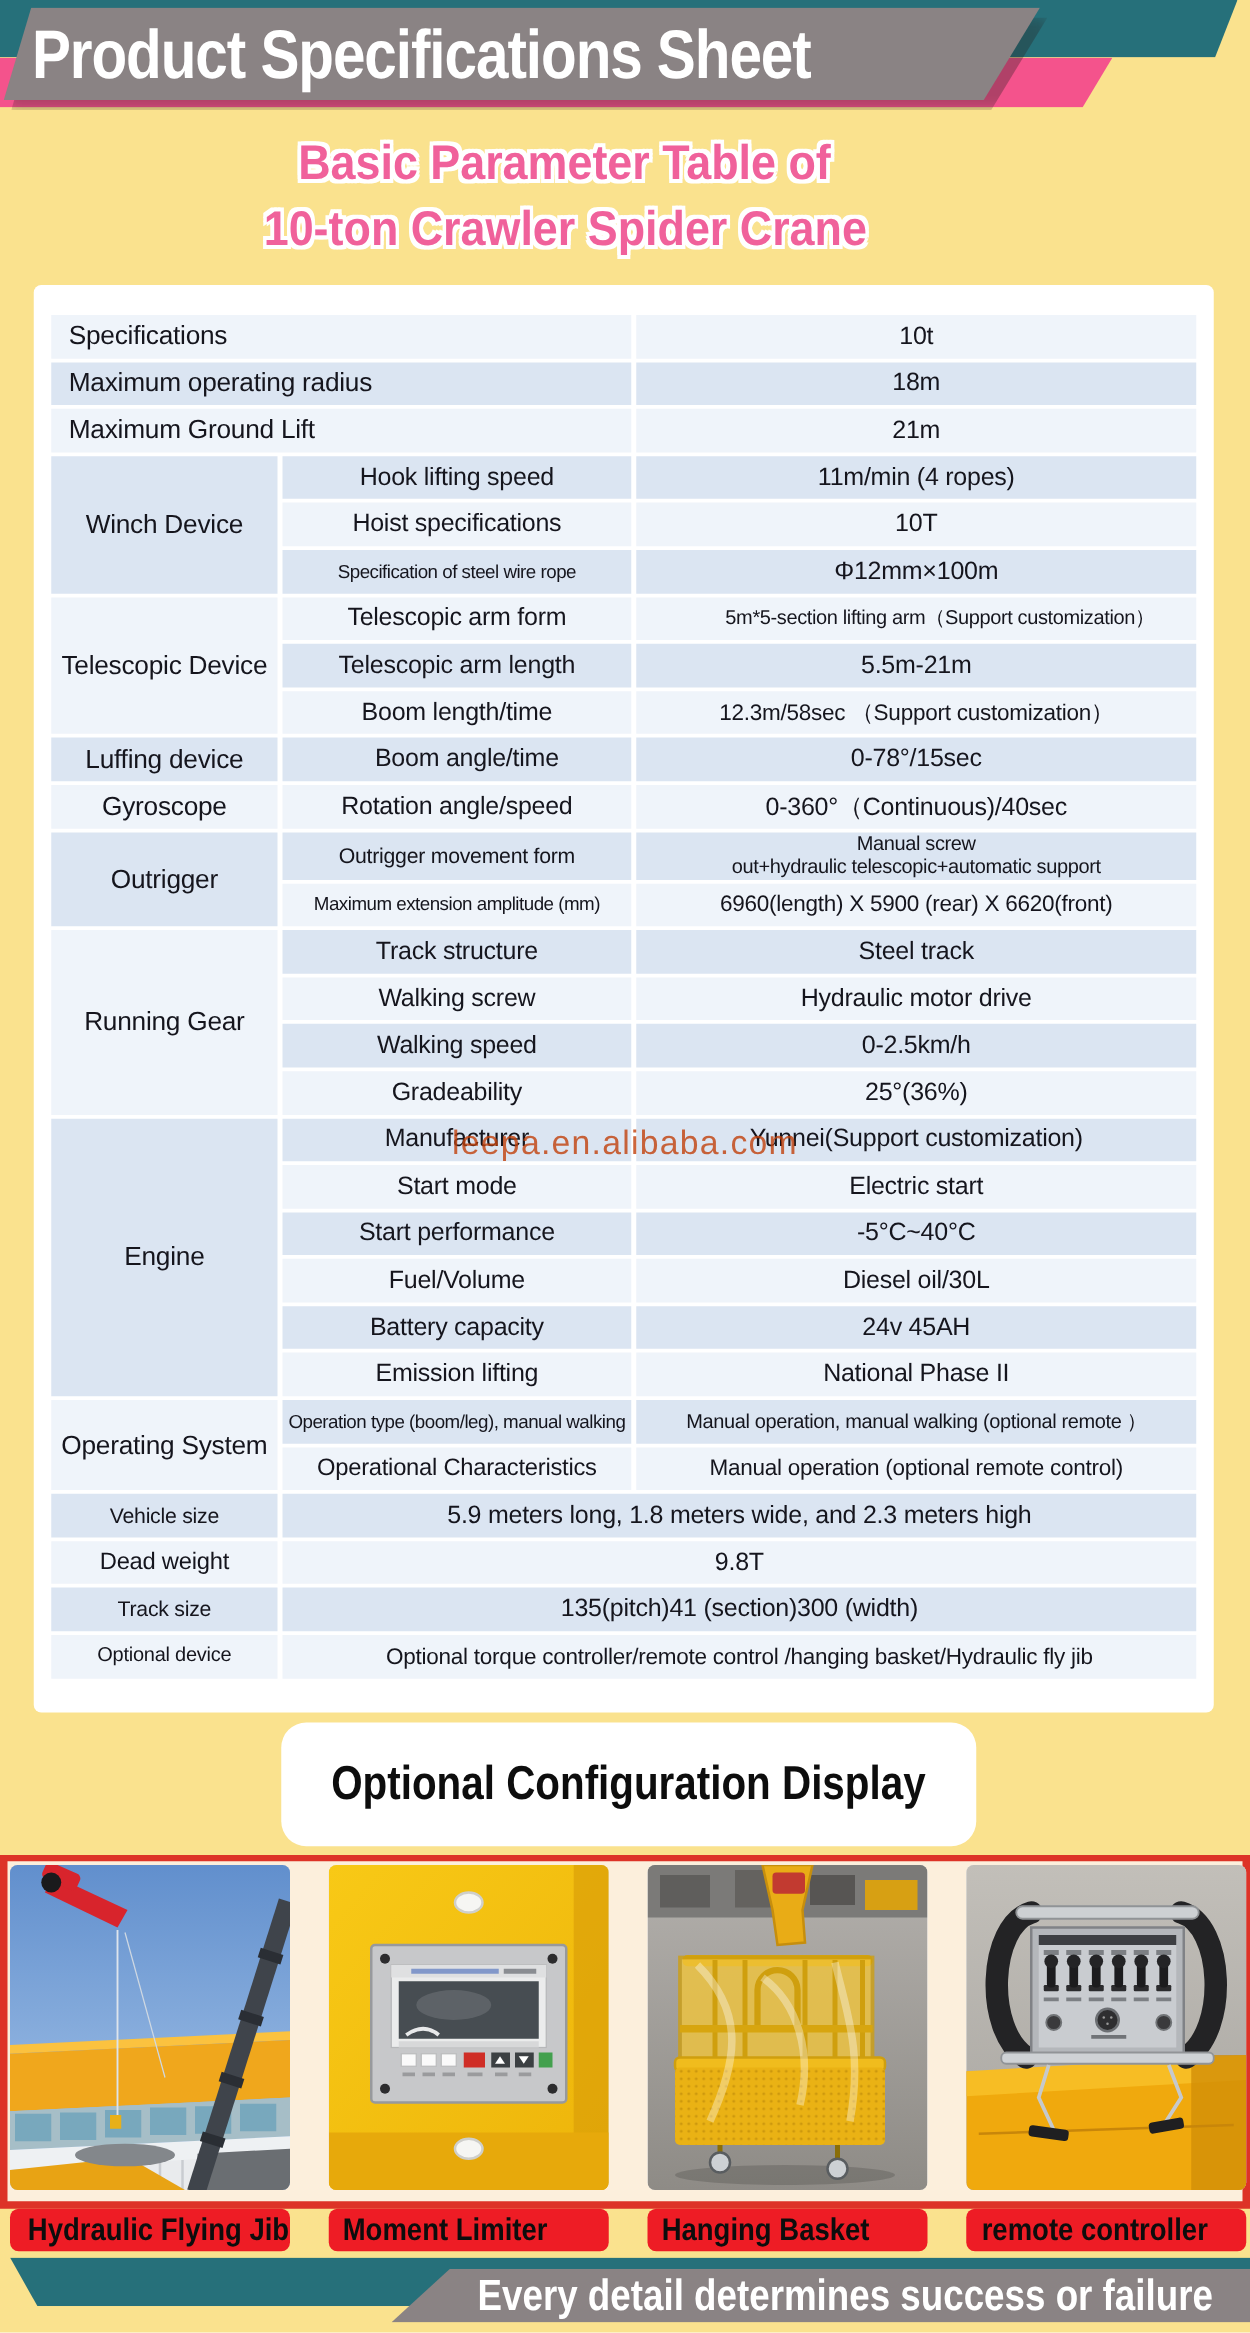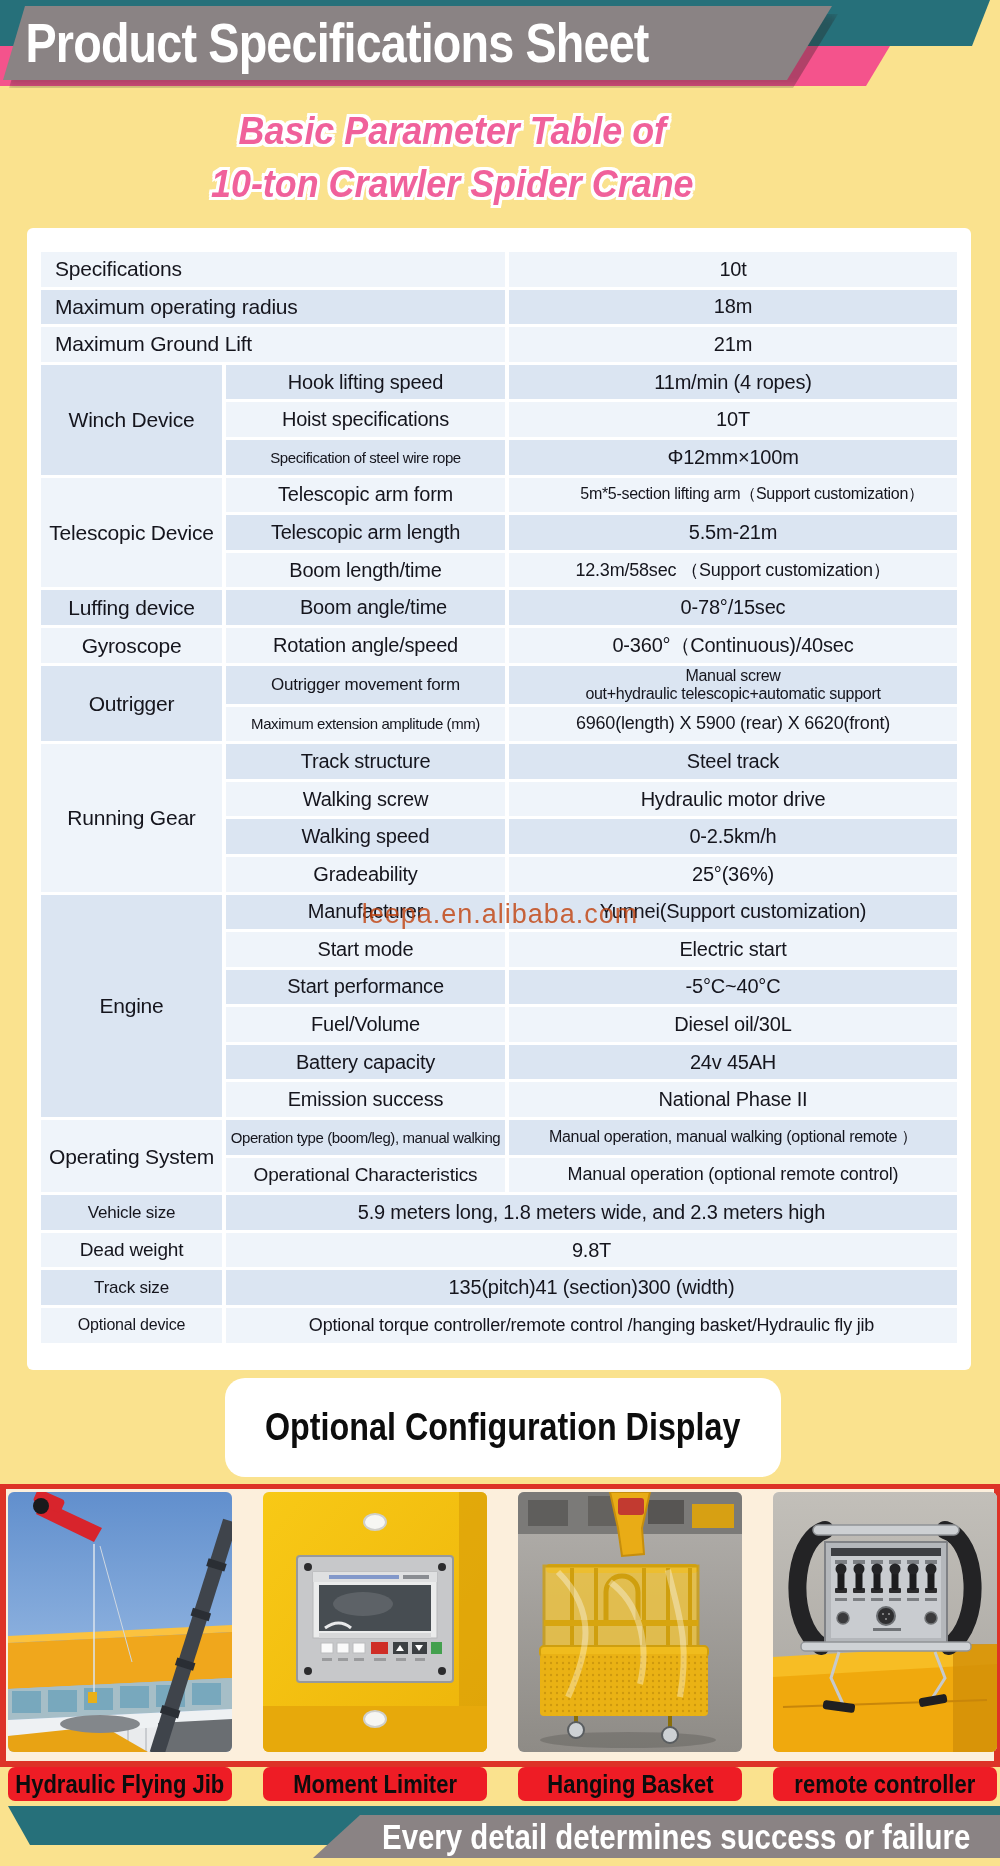--- a/index.html
+++ b/index.html
@@ -17,21 +17,21 @@
     clip-path:polygon(0 0,990px 0,972px 46px,0 46px);}
   .pink-band{top:46px;left:0;width:890px;height:40px;background:#f4538c;
     clip-path:polygon(0 0,100% 0,calc(100% - 24px) 100%,0 100%);}
   .gray-banner-shadow{top:14px;left:6px;width:832px;height:74px;background:rgba(40,30,30,.33);
     clip-path:polygon(25px 0,100% 0,calc(100% - 45px) 100%,3px 100%);filter:blur(5px);}
   .gray-banner{top:6px;left:0;width:832px;height:74px;background:#8a8384;
     clip-path:polygon(25px 0,100% 0,calc(100% - 45px) 100%,3px 100%);}
   .gray-banner .t{color:#fff;font-size:55px;line-height:74px;padding-left:30px;
     letter-spacing:-1px;transform:scaleX(.85);transform-origin:left center;}
 
-  .main-title{top:108px;left:0;width:904px;text-align:center;line-height:45px;font-style:italic;}
+  .main-title{top:108px;left:0;width:904px;text-align:center;line-height:45px;}
   .main-title .t{font-size:39px;color:#f0619b;letter-spacing:0;transform:scaleX(.92);
     text-shadow:-3px -3px 0 #fff,3px -3px 0 #fff,-3px 3px 0 #fff,3px 3px 0 #fff,
                  0 -3px 0 #fff,0 3px 0 #fff,-3px 0 0 #fff,3px 0 0 #fff;}
 
   
   .card{top:228px;left:27px;width:944px;height:1142px;background:#fff;border-radius:6px;}
   .spec-table{margin:24px 14px 0 14px;display:grid;
     grid-template-columns:181px 279px 1fr;gap:3px 4px;
     grid-auto-rows:minmax(34.6px,auto);}
   .cell{display:flex;align-items:center;justify-content:center;text-align:center;
@@ -56,21 +56,21 @@
   .opt-box{top:1378px;left:225px;width:556px;height:99px;background:#fff;border-radius:20px;
     display:flex;align-items:center;justify-content:center;}
   .opt-box .t{font-size:38px;color:#0d0d0d;transform:scaleX(.85);}
 
   .photo-panel{top:1484px;left:0;width:1000px;height:283px;background:#dd3327;}
   .photo-inset{top:1489px;left:6px;width:988px;height:272px;background:#fcefdc;}
   .tile{top:1492px;height:260px;width:224px;border-radius:6px;overflow:hidden;background:#ddd;}
   .tile svg{display:block;width:100%;height:100%;}
   .t1{left:8px;} .t2{left:263px;} .t3{left:518px;} .t4{left:773px;}
   .photo-label{top:1767px;height:34px;width:224px;background:#ee1c25;border-radius:7px;
-    display:flex;align-items:center;justify-content:center;}
+    display:flex;align-items:center;}
   .photo-label .t{font-size:25px;color:#0d0d0d;transform:scaleX(.88);}
 
   
   .footer-teal{top:1806px;left:0;width:1000px;height:39px;background:#26707a;
     clip-path:polygon(8px 0,100% 0,100% 100%,30px 100%);}
   .footer-gray{top:1815px;left:313px;width:687px;height:43px;background:#8a8384;
     clip-path:polygon(47px 0,100% 0,100% 100%,0 100%);
     display:flex;align-items:center;justify-content:center;padding-left:40px;box-sizing:border-box;}
   .footer-gray .t{color:#fff;font-size:35px;transform:scaleX(.84);}
 </style>
@@ -138,21 +138,21 @@
       <div class="cell c-blue par " style="grid-area: 18 / 2;">Manufacturer</div>
       <div class="cell c-blue val " style="grid-area: 18 / 3;">Yunnei(Support customization)</div>
       <div class="cell c-light par " style="grid-area: 19 / 2;">Start mode</div>
       <div class="cell c-light val " style="grid-area: 19 / 3;">Electric start</div>
       <div class="cell c-blue par " style="grid-area: 20 / 2;">Start performance</div>
       <div class="cell c-blue val " style="grid-area: 20 / 3;">-5°C~40°C</div>
       <div class="cell c-light par " style="grid-area: 21 / 2;">Fuel/Volume</div>
       <div class="cell c-light val " style="grid-area: 21 / 3;">Diesel oil/30L</div>
       <div class="cell c-blue par " style="grid-area: 22 / 2;">Battery capacity</div>
       <div class="cell c-blue val " style="grid-area: 22 / 3;">24v 45AH</div>
-      <div class="cell c-light par " style="grid-area: 23 / 2;">Emission success</div>
+      <div class="cell c-light par " style="grid-area: 23 / 2;">Emission lifting</div>
       <div class="cell c-light val " style="grid-area: 23 / 3;">National Phase II</div>
       <div class="cell c-light grp" style="grid-area: 24 / 1 / span 2;">Operating System</div>
       <div class="cell c-blue par p15" style="grid-area: 24 / 2;">Operation type (boom/leg), manual walking</div>
       <div class="cell c-blue val v16" style="grid-area: 24 / 3;">Manual operation, manual walking (optional remote ）</div>
       <div class="cell c-light par p18" style="grid-area: 25 / 2;">Operational Characteristics</div>
       <div class="cell c-light val v18" style="grid-area: 25 / 3;">Manual operation (optional remote control)</div>
       <div class="cell c-blue lab p17" style="grid-area: 26 / 1;">Vehicle size</div>
       <div class="cell c-blue val " style="grid-area: 26 / 2 / auto / span 2;">5.9 meters long, 1.8 meters wide, and 2.3 meters high</div>
       <div class="cell c-light lab p18" style="grid-area: 27 / 1;">Dead weight</div>
       <div class="cell c-light val " style="grid-area: 27 / 2 / auto / span 2;">9.8T</div>

